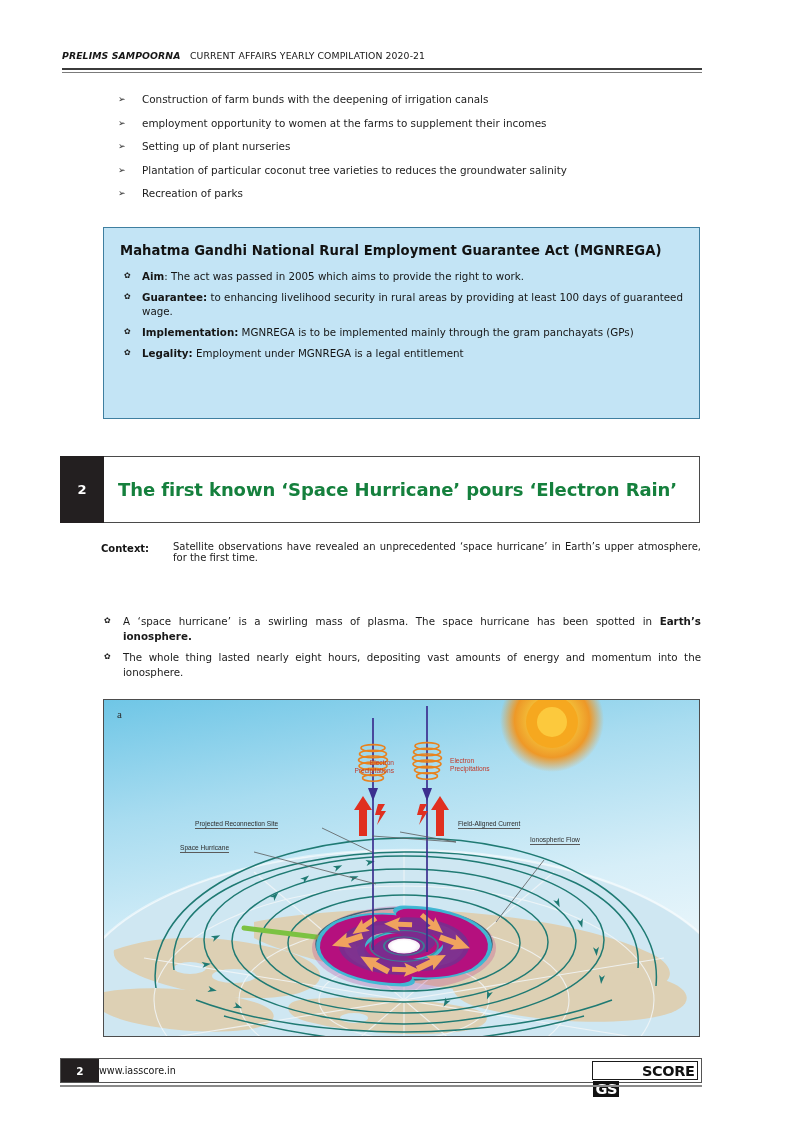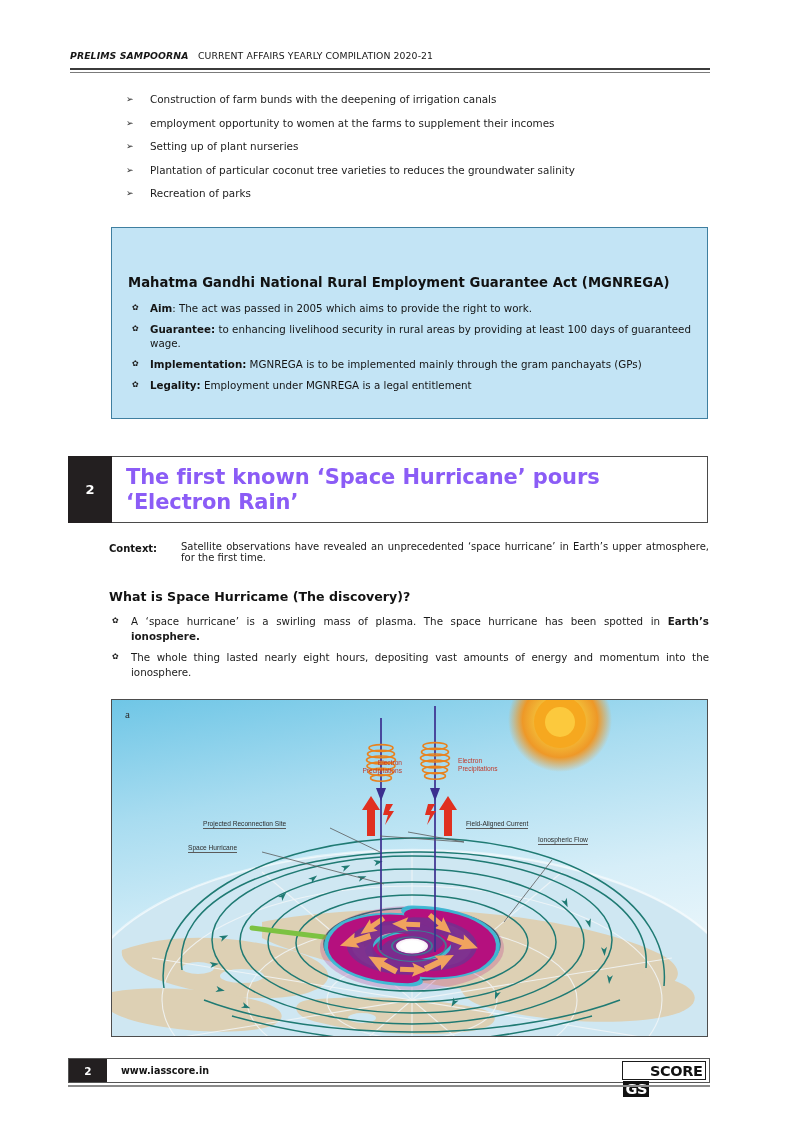--- a/index.html
+++ b/index.html
@@ -10,21 +10,21 @@
   body {
     width: 794px;
     height: 1123px;
     position: relative;
     font-family: "DejaVu Sans", "Liberation Sans", sans-serif;
     color: #1a1a1a;
     overflow: hidden;
   }
   .page {
     position: absolute;
-    left: 8px; top: 0;
+    left: 0; top: 0;
     width: 652px;
     height: 1123px;
   }
 
   
   .header {
     position: absolute;
     left: 62px;
     top: 50px;
     width: 640px;
@@ -93,21 +93,20 @@
   .blue-box-inner {
     padding: 14px 16px 10px 16px;
   }
   .bb-title {
     font-size: 13.2px;
     font-weight: bold;
     line-height: 17.5px;
     color: #121212;
     margin-bottom: 9px;
     letter-spacing: 0.05px;
-    margin-top: 32px;
   }
   .bb-item {
     position: relative;
     padding-left: 22px;
     margin-bottom: 7px;
     font-size: 10.3px;
     line-height: 14.2px;
     color: #151515;
   }
   .bb-item .bb-marker {
@@ -146,24 +145,24 @@
     flex: 1 1 auto;
     border: 1px solid #4a4a4a;
     border-left: none;
     box-sizing: border-box;
     display: flex;
     align-items: center;
     padding: 0 14px;
     background: #ffffff;
   }
   .sec-title {
-    font-size: 21px;
+    font-size: 18px;
     font-weight: bold;
     line-height: 25px;
-    color: #8b5cf6;
+    color: #15803d;
     letter-spacing: -0.1px;
   }
 
   
   .context-row {
     position: absolute;
     left: 101px;
     top: 541px;
     width: 600px;
     display: flex;
@@ -281,23 +280,22 @@
     display: flex;
     align-items: center;
     justify-content: center;
     font-size: 10.5px;
     font-weight: bold;
   }
   .footer-mid {
     flex: 1 1 auto;
     display: flex;
     align-items: center;
-    padding-left: 14px;
     font-size: 9.6px;
-    font-weight: bold;
+    font-weight: normal;
     color: #141414;
     background: #fff;
   }
   .footer-logo {
     flex: 0 0 auto;
     display: flex;
     align-items: center;
     margin: 2px 3px 2px 0;
     border: 1.4px solid #1a1a1a;
     height: 19px;
@@ -314,20 +312,21 @@
     margin-top: 36px;
   }
   .logo-score {
     background: #fff;
     color: #111;
     font-size: 14.5px;
     font-weight: bold;
     padding: 0 2.5px 0 1.5px;
     line-height: 16px;
     letter-spacing: -0.4px;
+    margin-left: 22px;
   }
   .footer-underline {
     position: absolute;
     left: 60px;
     top: 1085px;
     width: 642px;
     height: 2px;
     background: #8a8a8a;
   }
 </style>
@@ -397,21 +396,20 @@
     <div class="sec-title-box">
       <div class="sec-title">The first known ‘Space Hurricane’ pours ‘Electron Rain’</div>
     </div>
   </div>
 
   <div class="context-row">
     <div class="context-label">Context:</div>
     <div class="context-text">Satellite observations have revealed an unprecedented ‘space hurricane’ in Earth’s upper atmosphere, for the first time.</div>
   </div>
 
-  <div class="sub-head">What is Space Hurricame (The discovery)?</div>
 
   <div class="dot-list">
     <div class="dot-item">
       <span class="dot-marker">✿</span>
       <span>A ‘space hurricane’ is a swirling mass of plasma. The space hurricane has been spotted in </span><b>Earth’s ionosphere.</b>
     </div>
     <div class="dot-item">
       <span class="dot-marker">✿</span>
       <span>The whole thing lasted nearly eight hours, depositing vast amounts of energy and momentum into the ionosphere.</span>
     </div>

